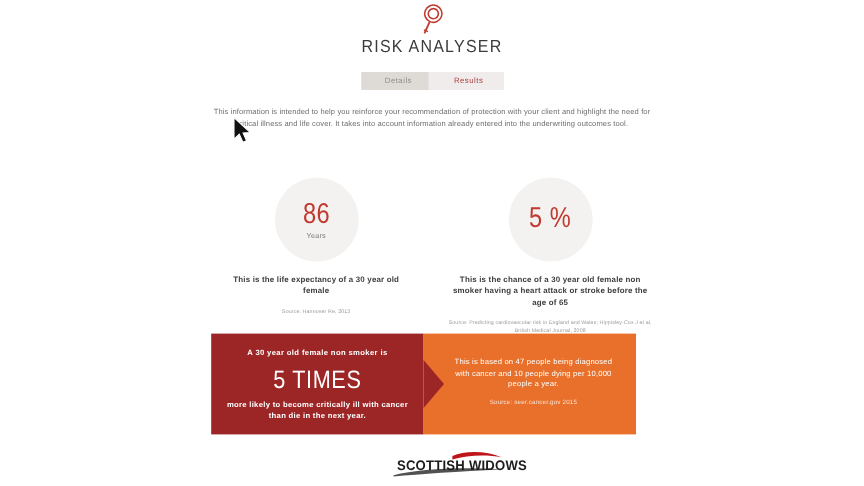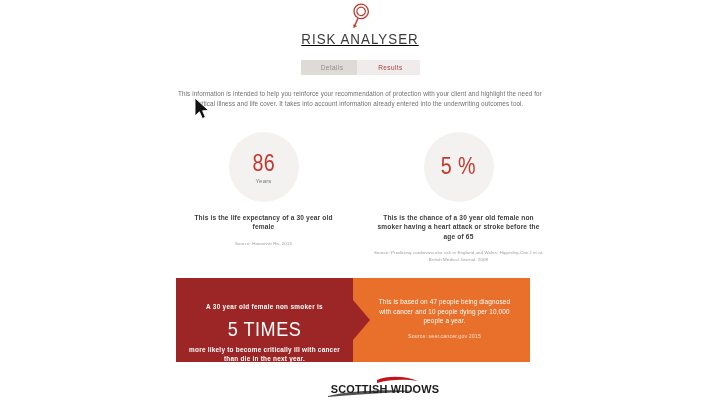--- a/index.html
+++ b/index.html
@@ -22,21 +22,20 @@
     height: 405px;
     background: #ffffff;
   }
 
   
   .header {
     position: absolute;
     left: 0; top: 0;
     width: 720px;
     text-align: center;
-    text-decoration: underline;
   }
   .logo-mark {
     margin-top: 2px;
     height: 27px;
     line-height: 0;
   }
   .logo-mark svg { display: inline-block; }
 
   .app-title {
     font-family: "Liberation Sans Narrow", "Liberation Sans", sans-serif;
@@ -106,21 +105,21 @@
   
   .stats {
     position: absolute;
     left: 176px;
     top: 132px;
     width: 368px;
     height: 130px;
   }
   .stat {
     position: absolute;
-    top: 0;
+    top: 16px;
     text-align: center;
   }
   .stat-a { left: 10px; width: 155px; }
   .stat-b { left: 195px; width: 175px; }
 
   .circle {
     width: 70px;
     height: 70px;
     border-radius: 50%;
     background: #f4f2f0;
@@ -172,21 +171,21 @@
   }
   .panel-red {
     position: absolute;
     left: 0; top: 0;
     width: 177px;
     height: 84px;
     background: #9c2526;
     color: #ffffff;
     text-align: center;
     box-sizing: border-box;
-    padding: 24px 13px 0 13px;
+    padding: 12px 13px 0 13px;
   }
   .panel-orange {
     position: absolute;
     left: 177px; top: 0;
     width: 177px;
     height: 84px;
     background: #e8702a;
     color: #ffffff;
     text-align: center;
     box-sizing: border-box;

